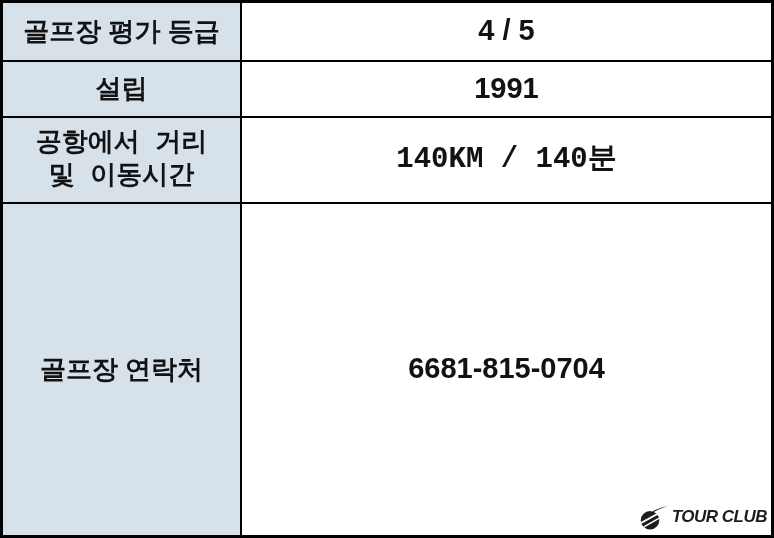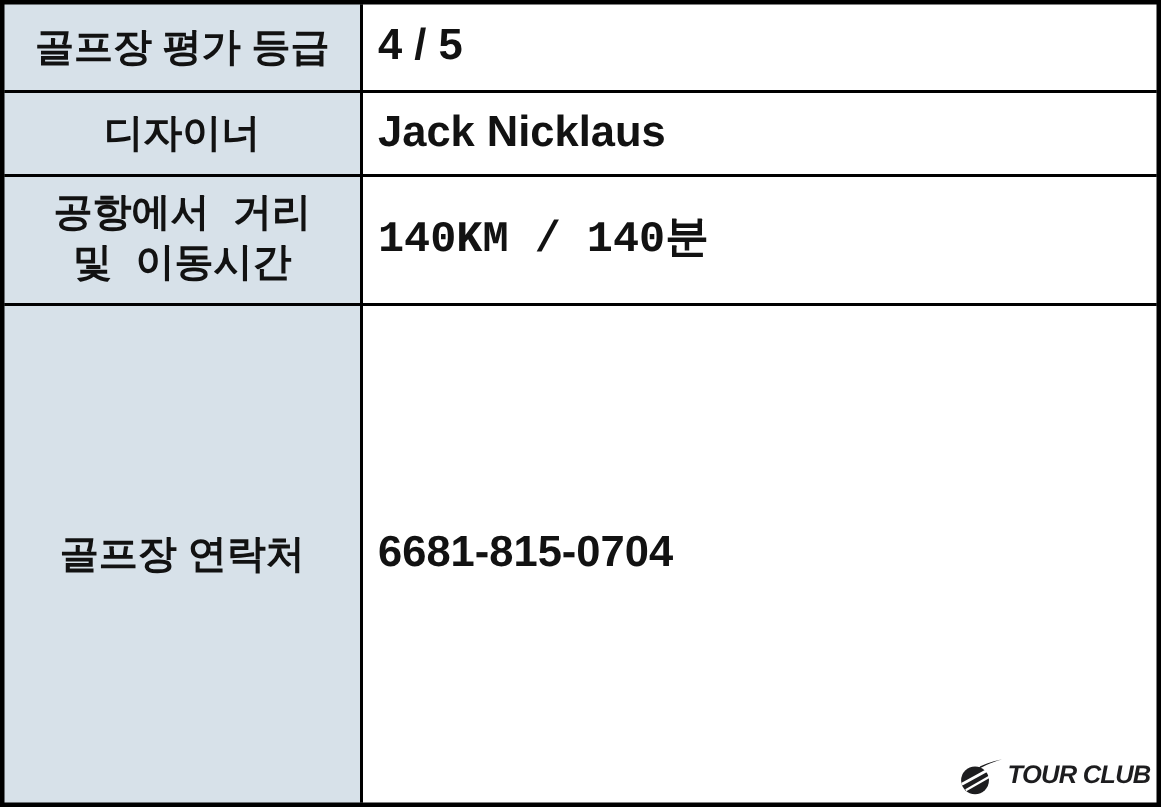--- a/index.html
+++ b/index.html
@@ -32,21 +32,21 @@
     vertical-align: middle;
     white-space: pre-line;
     line-height: 1.25;
     padding: 2px 6px;
   }
   td.row-value {
     background: #ffffff;
     color: #121212;
     font-weight: 700;
     font-size: 29px;
-    text-align: left;
+    text-align: center;
     vertical-align: middle;
     white-space: pre-line;
     line-height: 1.3;
     padding: 2px 10px;
   }
   tr.r1 { height: 59px; }
   tr.r2 { height: 58px; }
   tr.r3 { height: 56px; }
   tr.r4 { height: 56px; }
   tr.r5 { height: 57px; }
@@ -76,23 +76,23 @@
 </head>
 <body>
 
 <div class="canvas">
   <table class="info-table">
     <tbody>
       <tr class="r1">
         <th class="row-label">골프장 평가 등급</th>
         <td class="row-value">4 / 5</td>
       </tr>
-      <tr class="r4">
-        <th class="row-label">디자이너</th>
-        <td class="row-value">Jack Nicklaus</td>
+      <tr class="r3">
+        <th class="row-label">설립</th>
+        <td class="row-value">1991</td>
       </tr>
       <tr class="r6">
         <th class="row-label">공항에서 거리
 및 이동시간</th>
         <td class="row-value">140KM / 140분</td>
       </tr>
       <tr class="r8">
         <th class="row-label">골프장 연락처</th>
         <td class="row-value">6681-815-0704</td>
       </tr>

